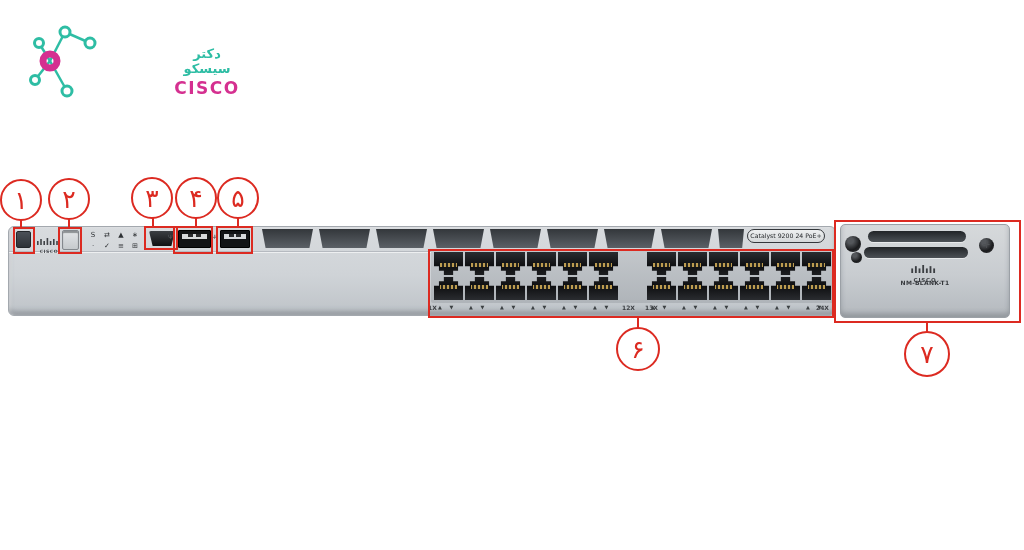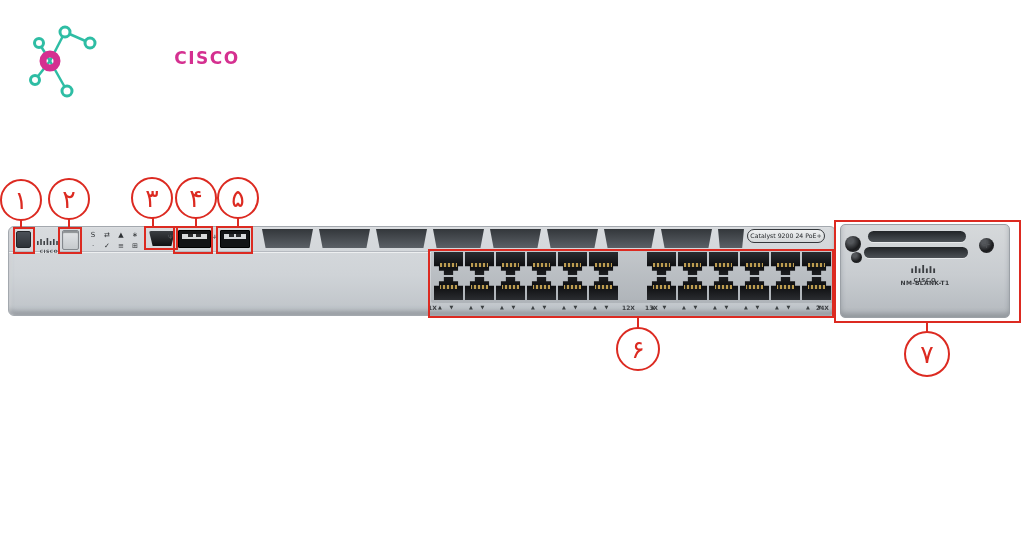--- a/index.html
+++ b/index.html
@@ -126,20 +126,21 @@
       <g fill="#ffffff" stroke="#2ebda4" stroke-width="3">
         <circle cx="39" cy="10" r="5"></circle>
         <circle cx="64" cy="21" r="5"></circle>
         <circle cx="13" cy="21" r="4.5"></circle>
         <circle cx="9" cy="58" r="4.5"></circle>
         <circle cx="41" cy="69" r="5"></circle>
       </g>
       <circle cx="24" cy="39" r="7" fill="none" stroke="#d53090" stroke-width="7"></circle>
     </svg>
     <div class="logo-col">
+      <span class="logo-fa">دکتر سیسکو</span>
       <span class="logo-cisco">CISCO</span>
     </div>
   </div>
 
   <div class="chassis"></div>
   <div class="seam"></div>
 
   <div class="led"></div>
 
   <div class="brand-front">

